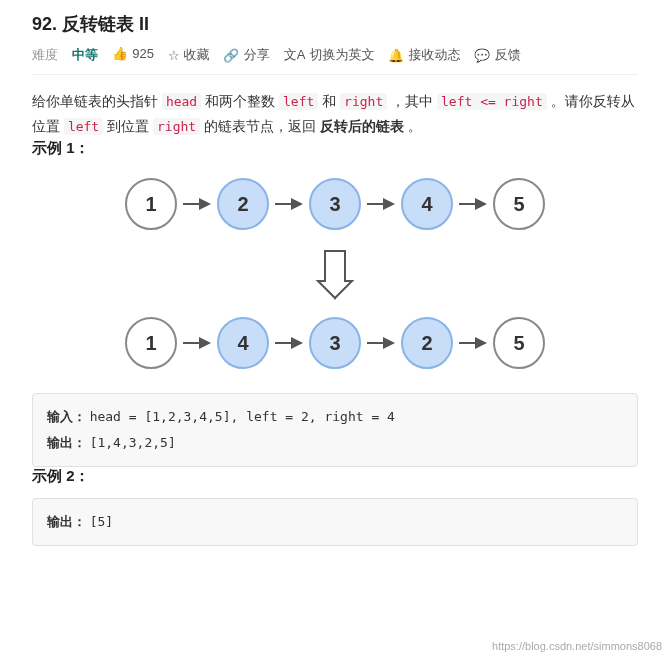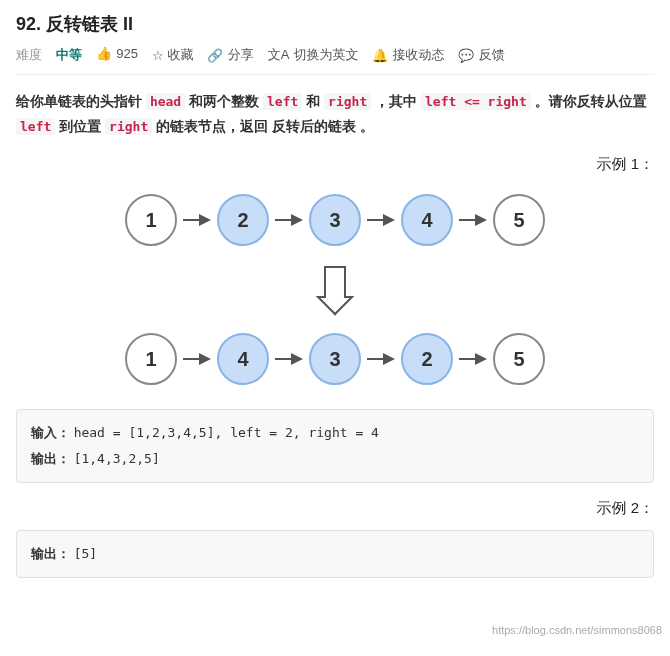--- a/index.html
+++ b/index.html
@@ -6,21 +6,21 @@
     body {
       font-family: "Microsoft YaHei", "SimHei", Arial, sans-serif;
       font-size: 14px;
       background: #fff;
       color: #333;
       width: 670px;
       min-height: 656px;
       overflow-x: hidden;
     }
     .container {
-      padding: 12px 16px;
+      padding: 12px 32px;
     }
     .title {
       font-size: 18px;
       font-weight: bold;
       color: #222;
       margin-bottom: 10px;
     }
     .meta-row {
       display: flex;
       align-items: flex-start;
@@ -36,39 +36,37 @@
     .meta-item {
       display: flex;
       align-items: center;
       gap: 4px;
       cursor: pointer;
       color: #555;
     }
     .meta-icon { font-size: 13px; }
     .description {
       line-height: 1.8;
-      margin-bottom: 16px;
+      margin-bottom: 0;
       font-size: 14px;
       color: #333;
-      font-weight: bold;
     }
     .description code {
       background: #f5f5f5;
       padding: 1px 4px;
       border-radius: 3px;
       font-family: monospace;
       font-size: 13px;
       color: #c7254e;
     }
     .section-title {
       font-size: 15px;
-      font-weight: normal;
+      font-weight: bold;
       margin-bottom: 12px;
       color: #222;
-      text-align: right;
     }
     .diagram-container {
       display: flex;
       flex-direction: column;
       align-items: center;
       margin: 10px 0 16px 0;
     }
     .linked-list-row {
       display: flex;
       align-items: center;
@@ -104,33 +102,32 @@
     .down-arrow {
       display: flex;
       justify-content: center;
       margin: 8px 0;
     }
     .example-box {
       background: #f8f8f8;
       border: 1px solid #e0e0e0;
       border-radius: 4px;
       padding: 10px 14px;
-      margin-bottom: 16px;
       font-size: 13px;
       line-height: 2;
     }
     .example-box .bold { font-weight: bold; }
     .example-box code {
       font-family: monospace;
       font-size: 13px;
       color: #333;
     }
     .watermark {
       position: fixed;
-      bottom: 20px;
+      bottom: 4px;
       right: 8px;
       font-size: 11px;
       color: #aaa;
     }
   </style>
 </head>
 <body>
 
 <div class="container">
 

